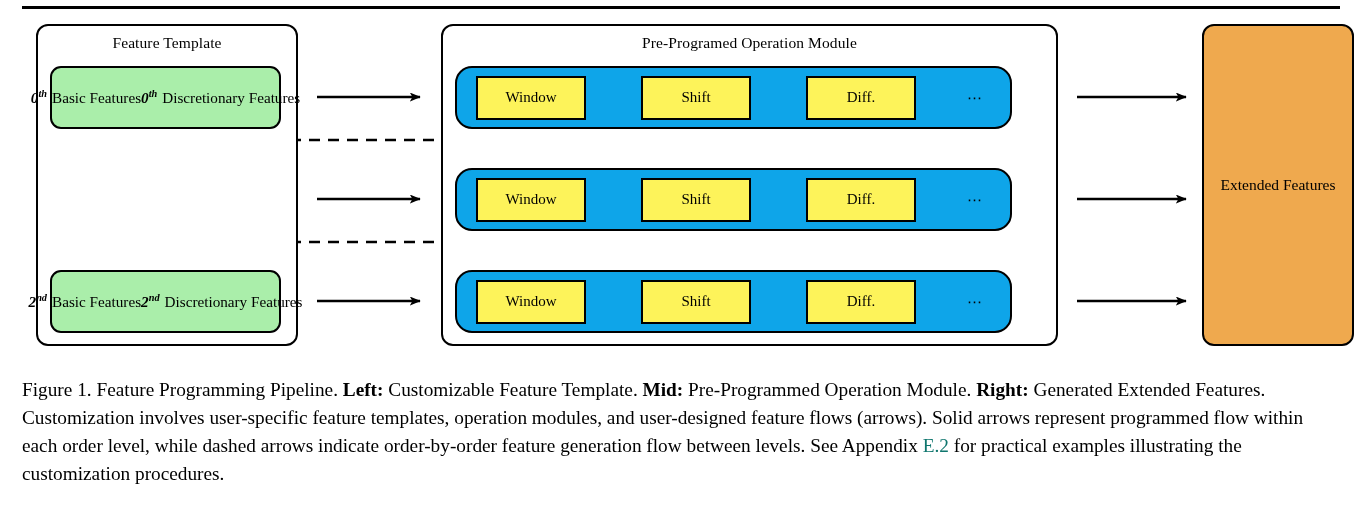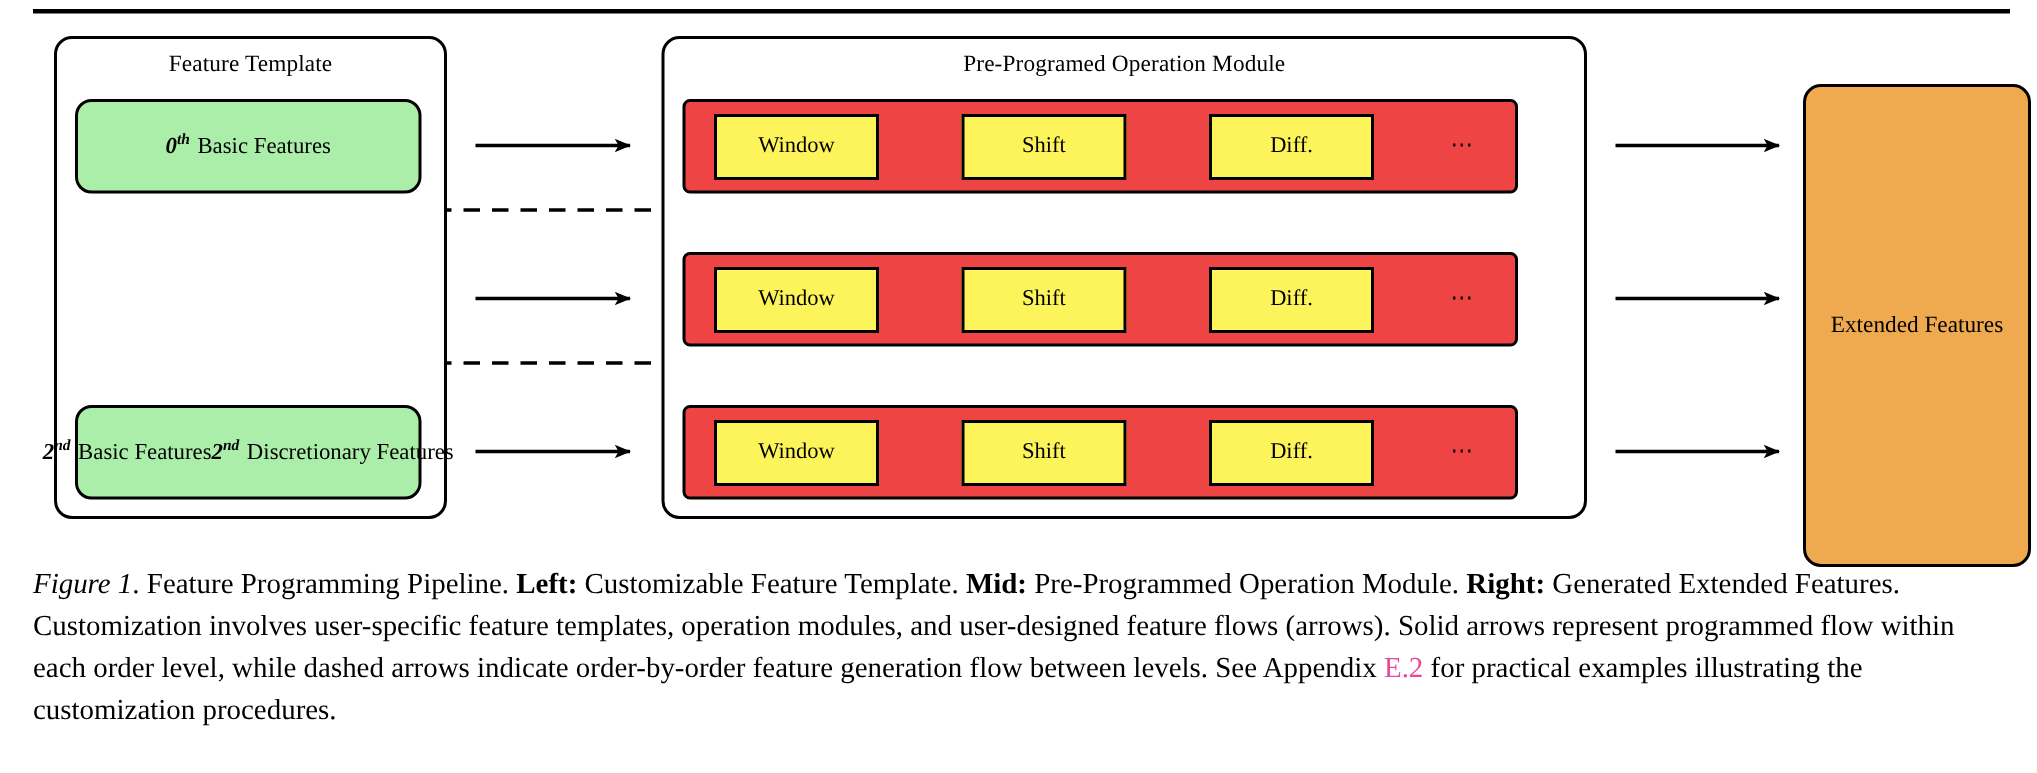--- a/index.html
+++ b/index.html
@@ -68,22 +68,22 @@
   .tmpl-line .ord sup {
     font-size: .68em;
     font-style: italic;
     font-weight: bold;
   }
   .tmpl-line .word { margin-left: 5px; }
 
   .op-row {
     position: absolute;
     border: 2.2px solid #000;
-    border-radius: 5px;
-    background: #ef4444;
+    border-radius: 17px;
+    background: #0ea5e9;
     box-sizing: border-box;
   }
   .op-cell {
     position: absolute;
     top: 50%;
     transform: translateY(-50%);
     border: 2px solid #000;
     background: #fdf35a;
     box-sizing: border-box;
     display: flex;
@@ -116,23 +116,23 @@
   
   #caption {
     position: absolute;
     left: 22px; top: 376px;
     width: 1318px;
     font-size: 19.3px;
     line-height: 1.445;
     text-align: left;
     color: #000;
   }
-  #caption .fignum { font-style: italic; }
+  #caption .fignum { }
   #caption b { font-weight: bold; }
-  #caption .ref { color: #ec4899; }
+  #caption .ref { color: #0f766e; }
 </style>
 </head>
 <body>
 
 <div id="top-rule"></div>
 
 <div id="figure">
 
   <svg id="figure-svg" width="1358" height="370">
     <defs>
@@ -188,20 +188,23 @@
   </svg>
 
   <div class="panel" style="left:22px; top:24px; width:262px; height:322px;">
     <div class="panel-title" style="top:8px;">Feature Template</div>
   </div>
 
   <div class="tmpl-box" style="left:36px; top:66px; width:231px; height:63px;">
     <div class="tmpl-line">
       <span class="ord"><span>0</span><sup>th</sup></span><span class="word">Basic Features</span>
     </div>
+    <div class="tmpl-line">
+      <span class="ord"><span>0</span><sup>th</sup></span><span class="word">Discretionary Features</span>
+    </div>
   </div>
 
 
   <div class="tmpl-box" style="left:36px; top:270px; width:231px; height:63px;">
     <div class="tmpl-line">
       <span class="ord"><span>2</span><sup>nd</sup></span><span class="word">Basic Features</span>
     </div>
     <div class="tmpl-line">
       <span class="ord"><span>2</span><sup>nd</sup></span><span class="word">Discretionary Features</span>
     </div>
@@ -225,19 +228,19 @@
     <div class="op-ellipsis" style="left:510px;">⋯</div>
   </div>
 
   <div class="op-row" style="left:441px; top:270px; width:557px; height:63px;">
     <div class="op-cell" style="left:19px; width:110px;">Window</div>
     <div class="op-cell" style="left:184px; width:110px;">Shift</div>
     <div class="op-cell" style="left:349px; width:110px;">Diff.</div>
     <div class="op-ellipsis" style="left:510px;">⋯</div>
   </div>
 
-  <div class="ext-box" style="left:1188px; top:24px; width:152px; height:322px;margin-top:32px;">Extended Features</div>
+  <div class="ext-box" style="left:1188px; top:24px; width:152px; height:322px;">Extended Features</div>
 
 </div>
 
 <div id="caption">
   <span class="fignum">Figure 1</span><span>. Feature Programming Pipeline. </span><b>Left:</b><span> Customizable Feature Template. </span><b>Mid:</b><span> Pre-Programmed Operation Module. </span><b>Right:</b><span> Generated Extended Features. Customization involves user-specific feature templates, operation modules, and user-designed feature flows (arrows). Solid arrows represent programmed flow within each order level, while dashed arrows indicate order-by-order feature generation flow between levels. See Appendix </span><span class="ref">E.2</span><span> for practical examples illustrating the customization procedures.</span>
 </div>
 
 </body></html>

